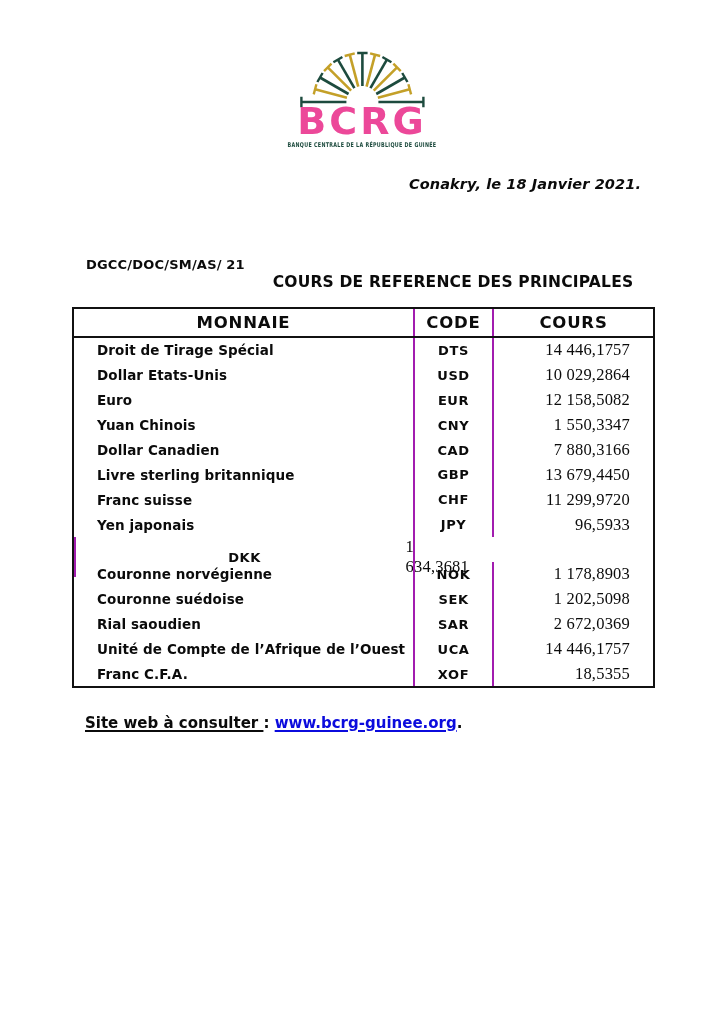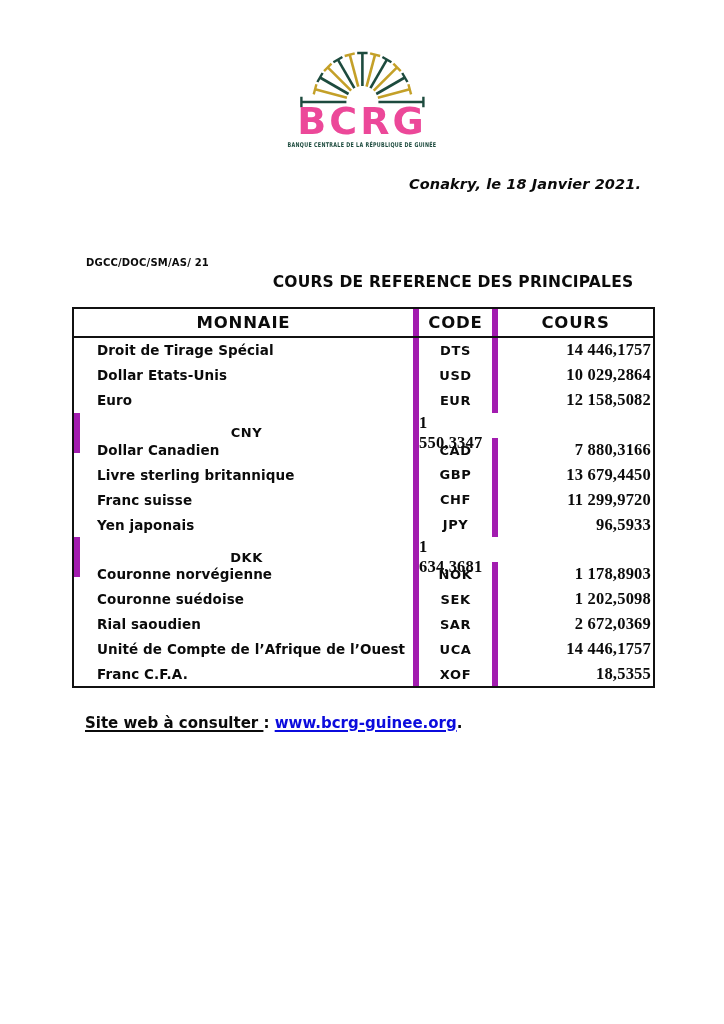--- a/index.html
+++ b/index.html
@@ -24,48 +24,48 @@
 
   
   .dateline {
     position:absolute; top:176px; right:83px;
     font-size:14.5px; font-weight:700; font-style:italic; letter-spacing:0.1px;margin-left:18px;
   }
 
   
   .refcode {
     position:absolute; top:257px; left:86px;
-    font-size:10px; font-weight:700; letter-spacing:0.2px;
+    font-size:13px; font-weight:700; letter-spacing:0.2px;
   }
 
   
   .title {
     position:absolute; top:231px; left:253px; width:400px;
     text-align:center; font-size:15.5px; font-weight:700; line-height:20.5px;
     white-space:pre-wrap; letter-spacing:0.2px;
   }
 
   
   .rates-table {
     position:absolute; top:307px; left:72px; width:583px;
     border:2px solid #111111; background:#ffffff;
   }
   .t-head, .t-row { display:grid; grid-template-columns:339px 79px 1fr; }
   .t-head { height:29px; border-bottom:2px solid #111111; }
   .t-head > div { display:flex; align-items:center; justify-content:center;
     font-size:16.5px; font-weight:700; letter-spacing:0.8px; }
   .t-row { height:24.9px; }
   .t-row > div { display:flex; align-items:center; }
-  .col-b, .col-c { border-left:6px solid #a21caf; }
+  .col-b, .col-c { border-left:2px solid #a21caf; }
   .td-monnaie { padding-left:23px; font-size:13.5px; font-weight:700; letter-spacing:0.1px; }
   .td-code { justify-content:center; font-size:13px; font-weight:700; letter-spacing:0.6px; }
   .td-cours {
-    justify-content:flex-end; padding-right:2px;
+    justify-content:flex-end; padding-right:23px;
     font-family:"Liberation Serif","DejaVu Serif",serif;
-    font-size:16.5px; font-weight:700; letter-spacing:0.2px;
+    font-size:16.5px; font-weight:400; letter-spacing:0.2px;
   }
 
   
   .footer { position:absolute; top:714px; left:85px; font-size:15px; font-weight:700; }
   .f-label { text-decoration:underline; text-decoration-thickness:1.5px; text-underline-offset:2px; white-space:pre; }
   .f-sep { white-space:pre; }
   .f-link { color:#0b0bdd; text-decoration:underline; text-decoration-thickness:1.5px; text-underline-offset:2px; cursor:pointer; }
   .f-period { color:#0b0b0b; }
 </style>
 </head>
@@ -133,20 +133,21 @@
         <div class="col-a td-monnaie">Dollar Etats-Unis</div>
         <div class="col-b td-code">USD</div>
         <div class="col-c td-cours">10 029,2864</div>
       </div>
       <div class="t-row">
         <div class="col-a td-monnaie">Euro</div>
         <div class="col-b td-code">EUR</div>
         <div class="col-c td-cours">12 158,5082</div>
       </div>
       <div class="t-row">
+        <div class="col-a td-monnaie">Yuan Chinois</div>
         <div class="col-b td-code">CNY</div>
         <div class="col-c td-cours">1 550,3347</div>
       </div>
       <div class="t-row">
         <div class="col-a td-monnaie">Dollar Canadien</div>
         <div class="col-b td-code">CAD</div>
         <div class="col-c td-cours">7 880,3166</div>
       </div>
       <div class="t-row">
         <div class="col-a td-monnaie">Livre sterling britannique</div>

